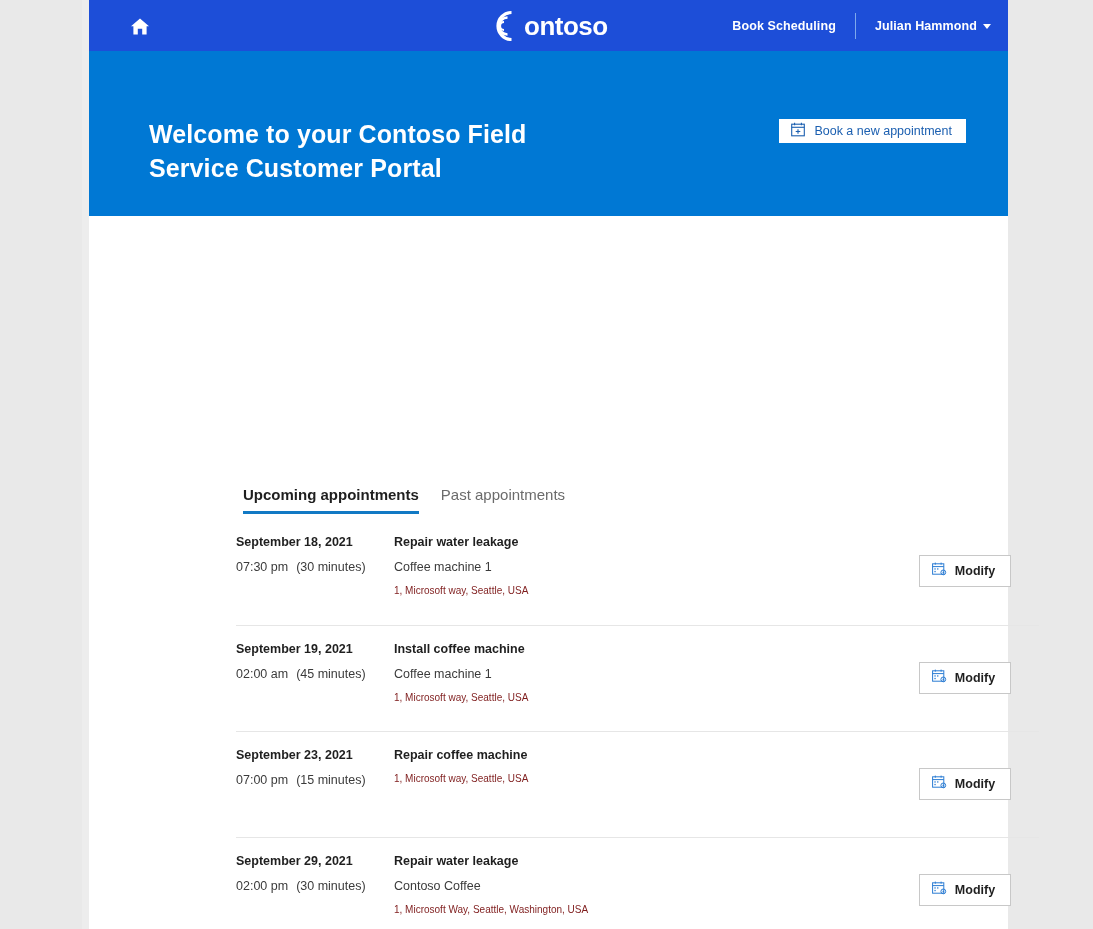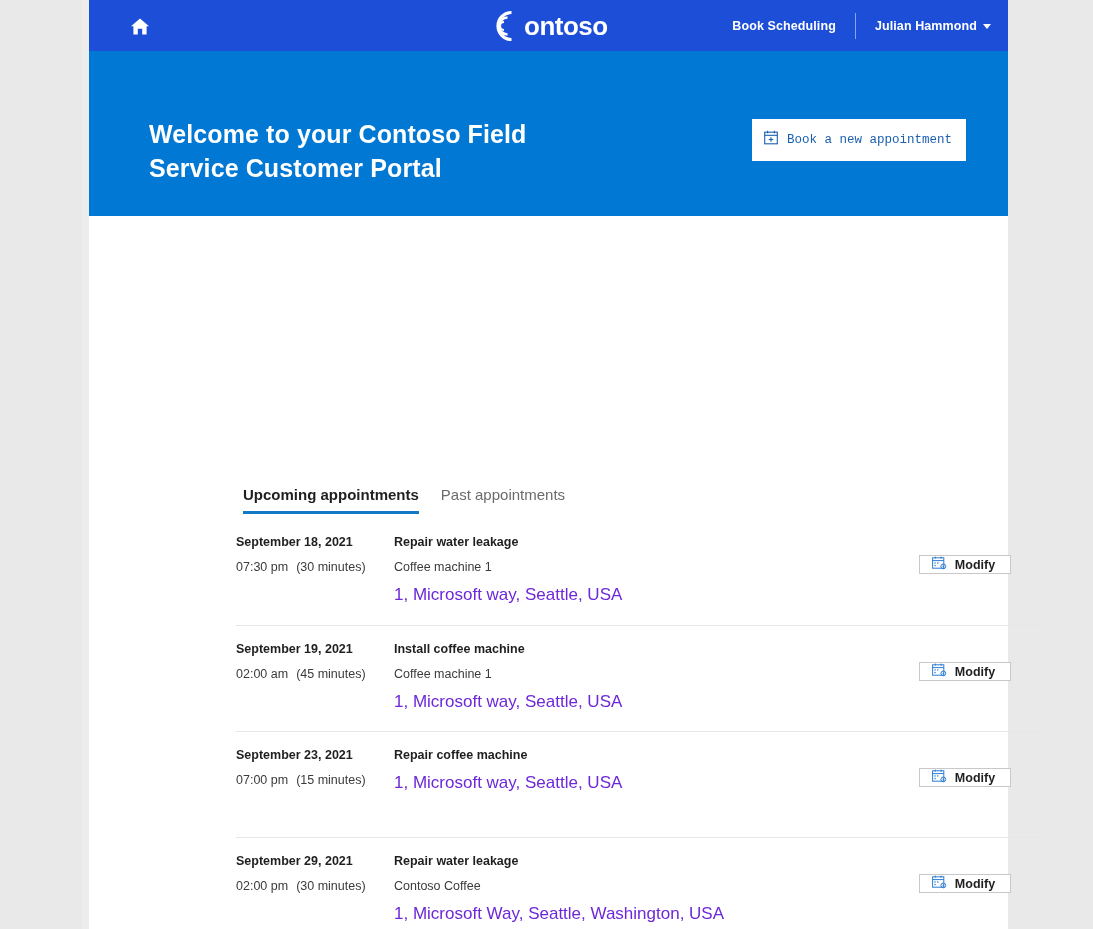--- a/index.html
+++ b/index.html
@@ -110,29 +110,29 @@
     font-weight: bold;
     line-height: 34px;
     letter-spacing: .1px;
     margin: 16px;
     white-space: pre-line;
   }
   .book-btn {
     position: absolute;
     right: 42px;
     top: 68px;
-    height: 42px;
+    height: 24px;
     padding: 0 13px 0 11px;
     background: #ffffff;
     border: 1px solid #ffffff;
     display: flex;
     align-items: center;
     gap: 9px;
     cursor: pointer;
-    font-family: Liberation Mono, monospace;
+    font-family: Liberation Sans, sans-serif;
   }
   .book-btn .label {
     color: #1b5fb0;
     font-size: 12.5px;
     white-space: nowrap;
   }
 
   
   .content {
     position: relative;
@@ -208,32 +208,32 @@
     font-weight: bold;
     color: #1f1f1f;
     margin-bottom: 11px;
   }
   .appt-asset {
     font-size: 12.5px;
     color: #3b3b3b;
     margin-bottom: 11px;
   }
   .appt-address {
-    font-size: 17px;
-    color: #6d28d9;
+    font-size: 10px;
+    color: #7f1d1d;
   }
   .appt-action {
     flex: 0 0 110px;
     display: flex;
     justify-content: flex-end;
     padding-top: 36px;
     padding-right: 28px;
   }
   .modify-btn {
-    height: 19px;
+    height: 32px;
     min-width: 92px;
     padding: 0 12px 0 9px;
     background: #ffffff;
     border: 1px solid #c8c8c8;
     display: flex;
     align-items: center;
     justify-content: center;
     gap: 8px;
     cursor: pointer;
     font-family: "Liberation Sans", sans-serif;

